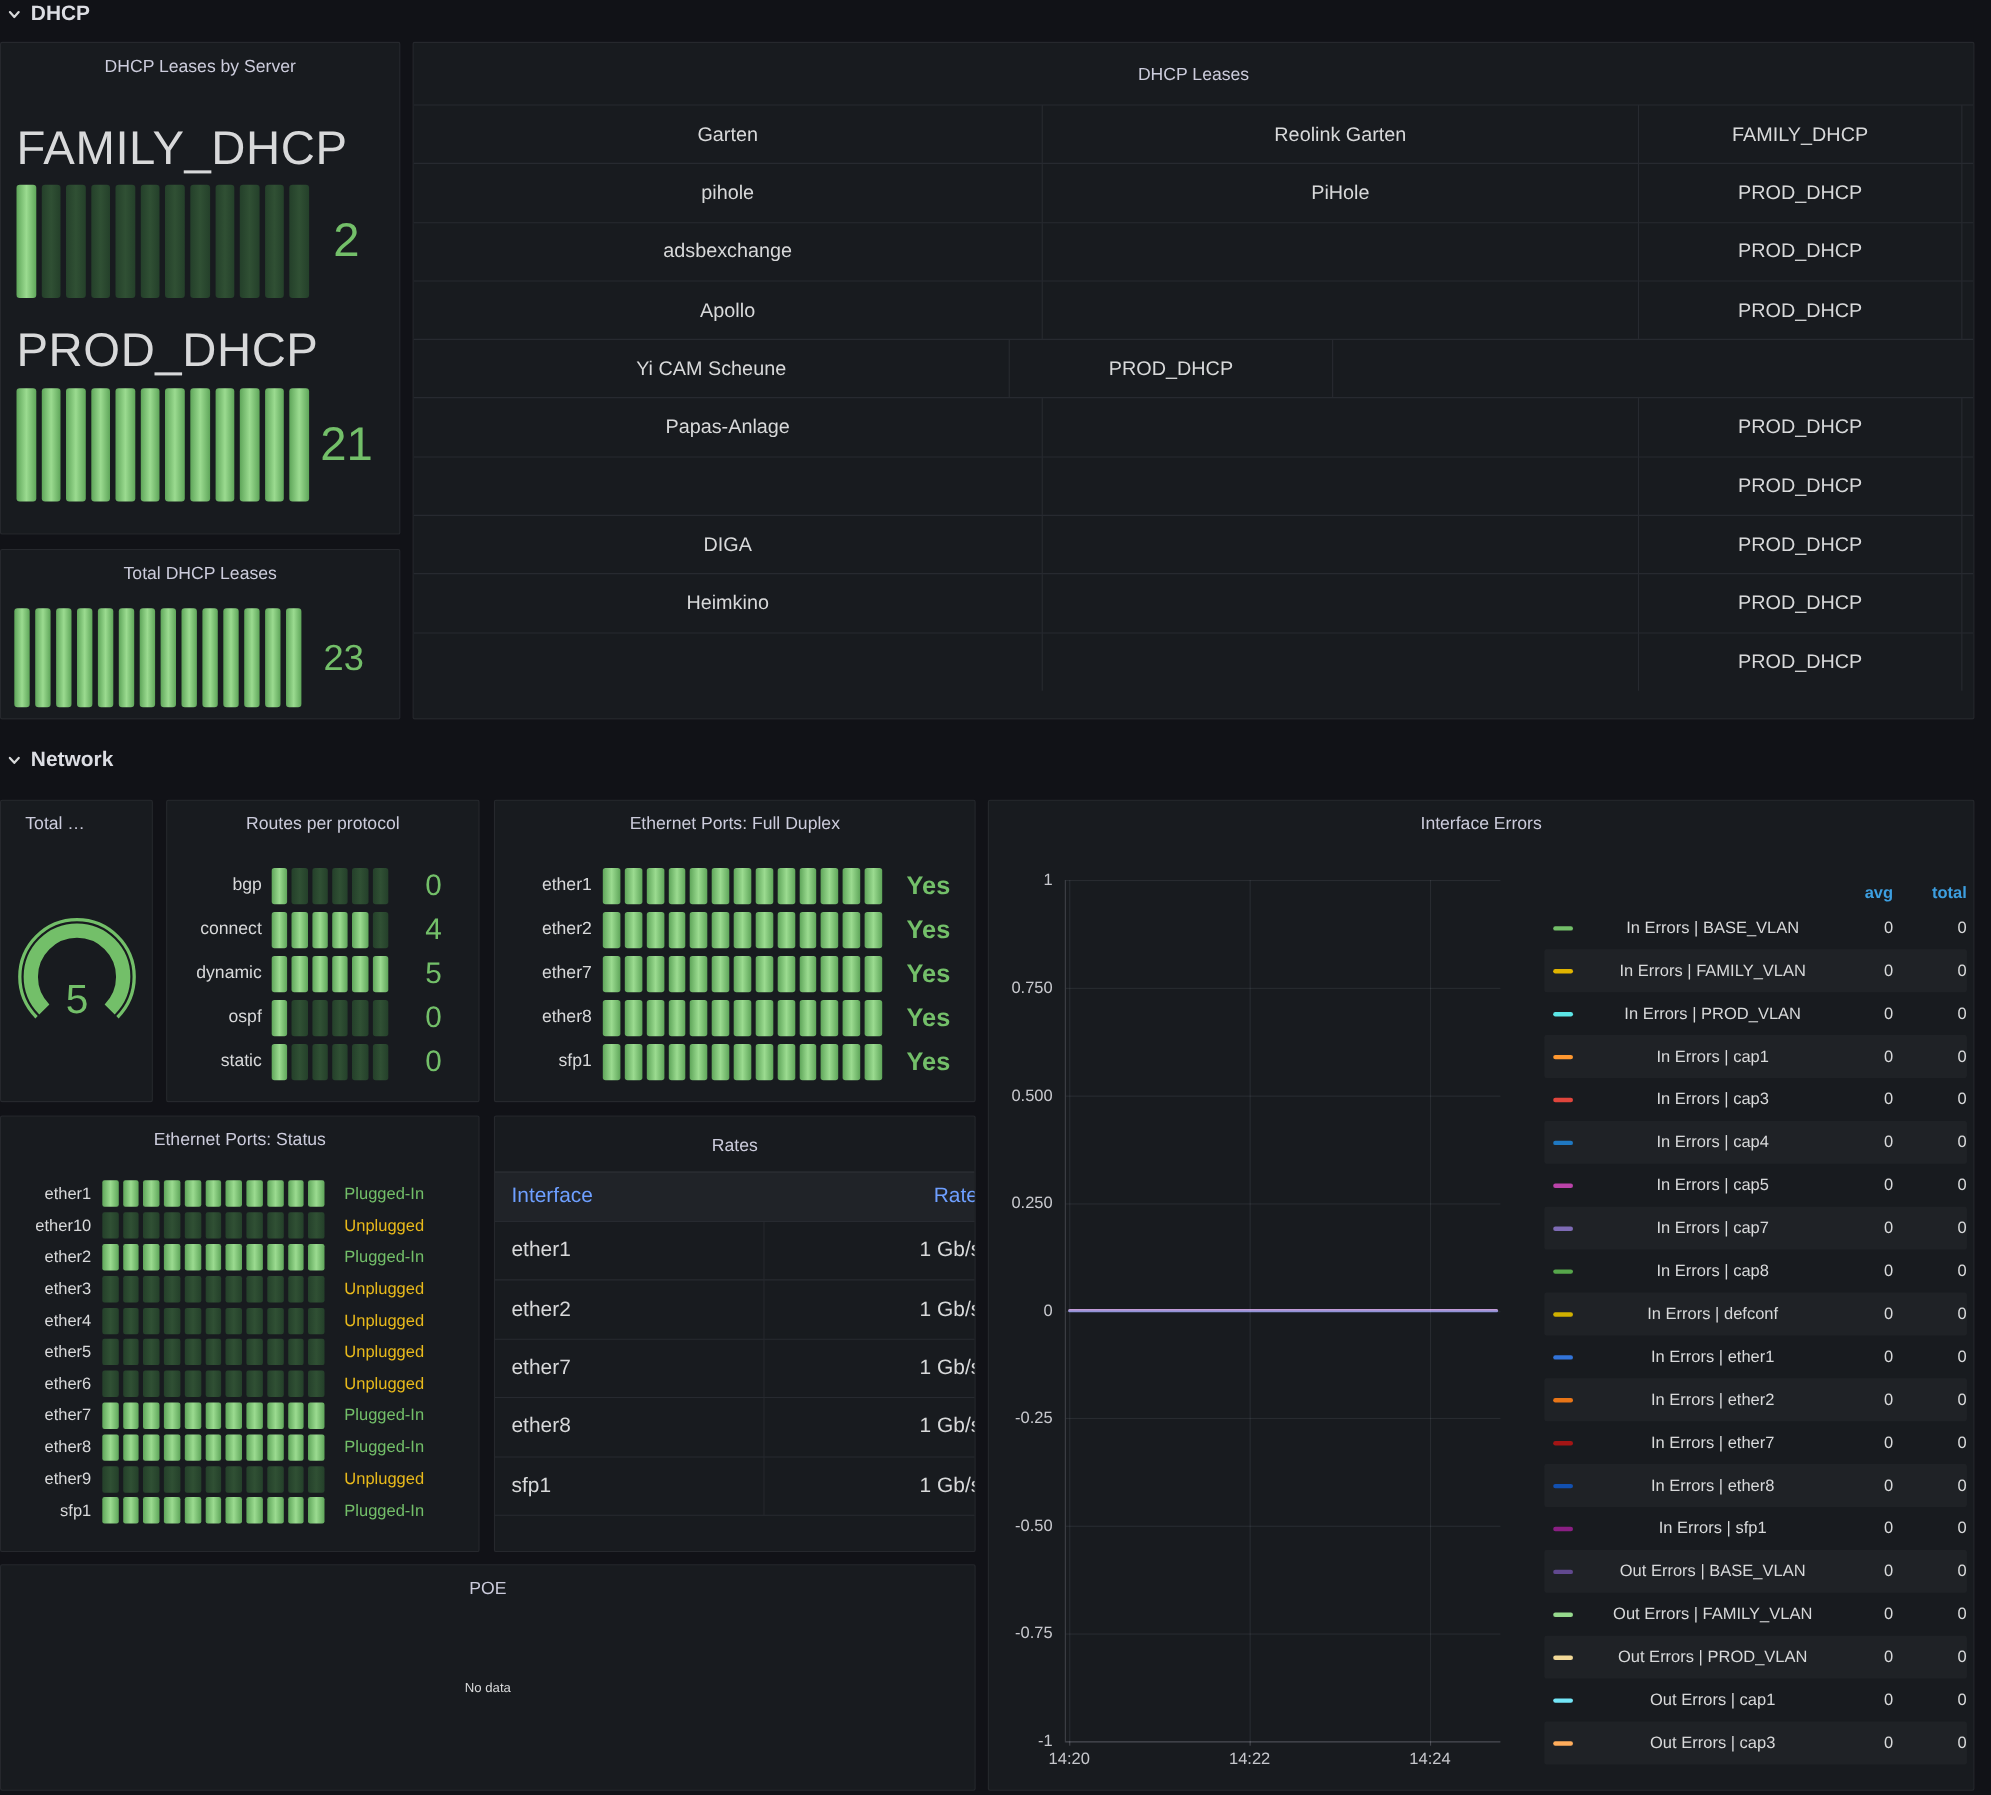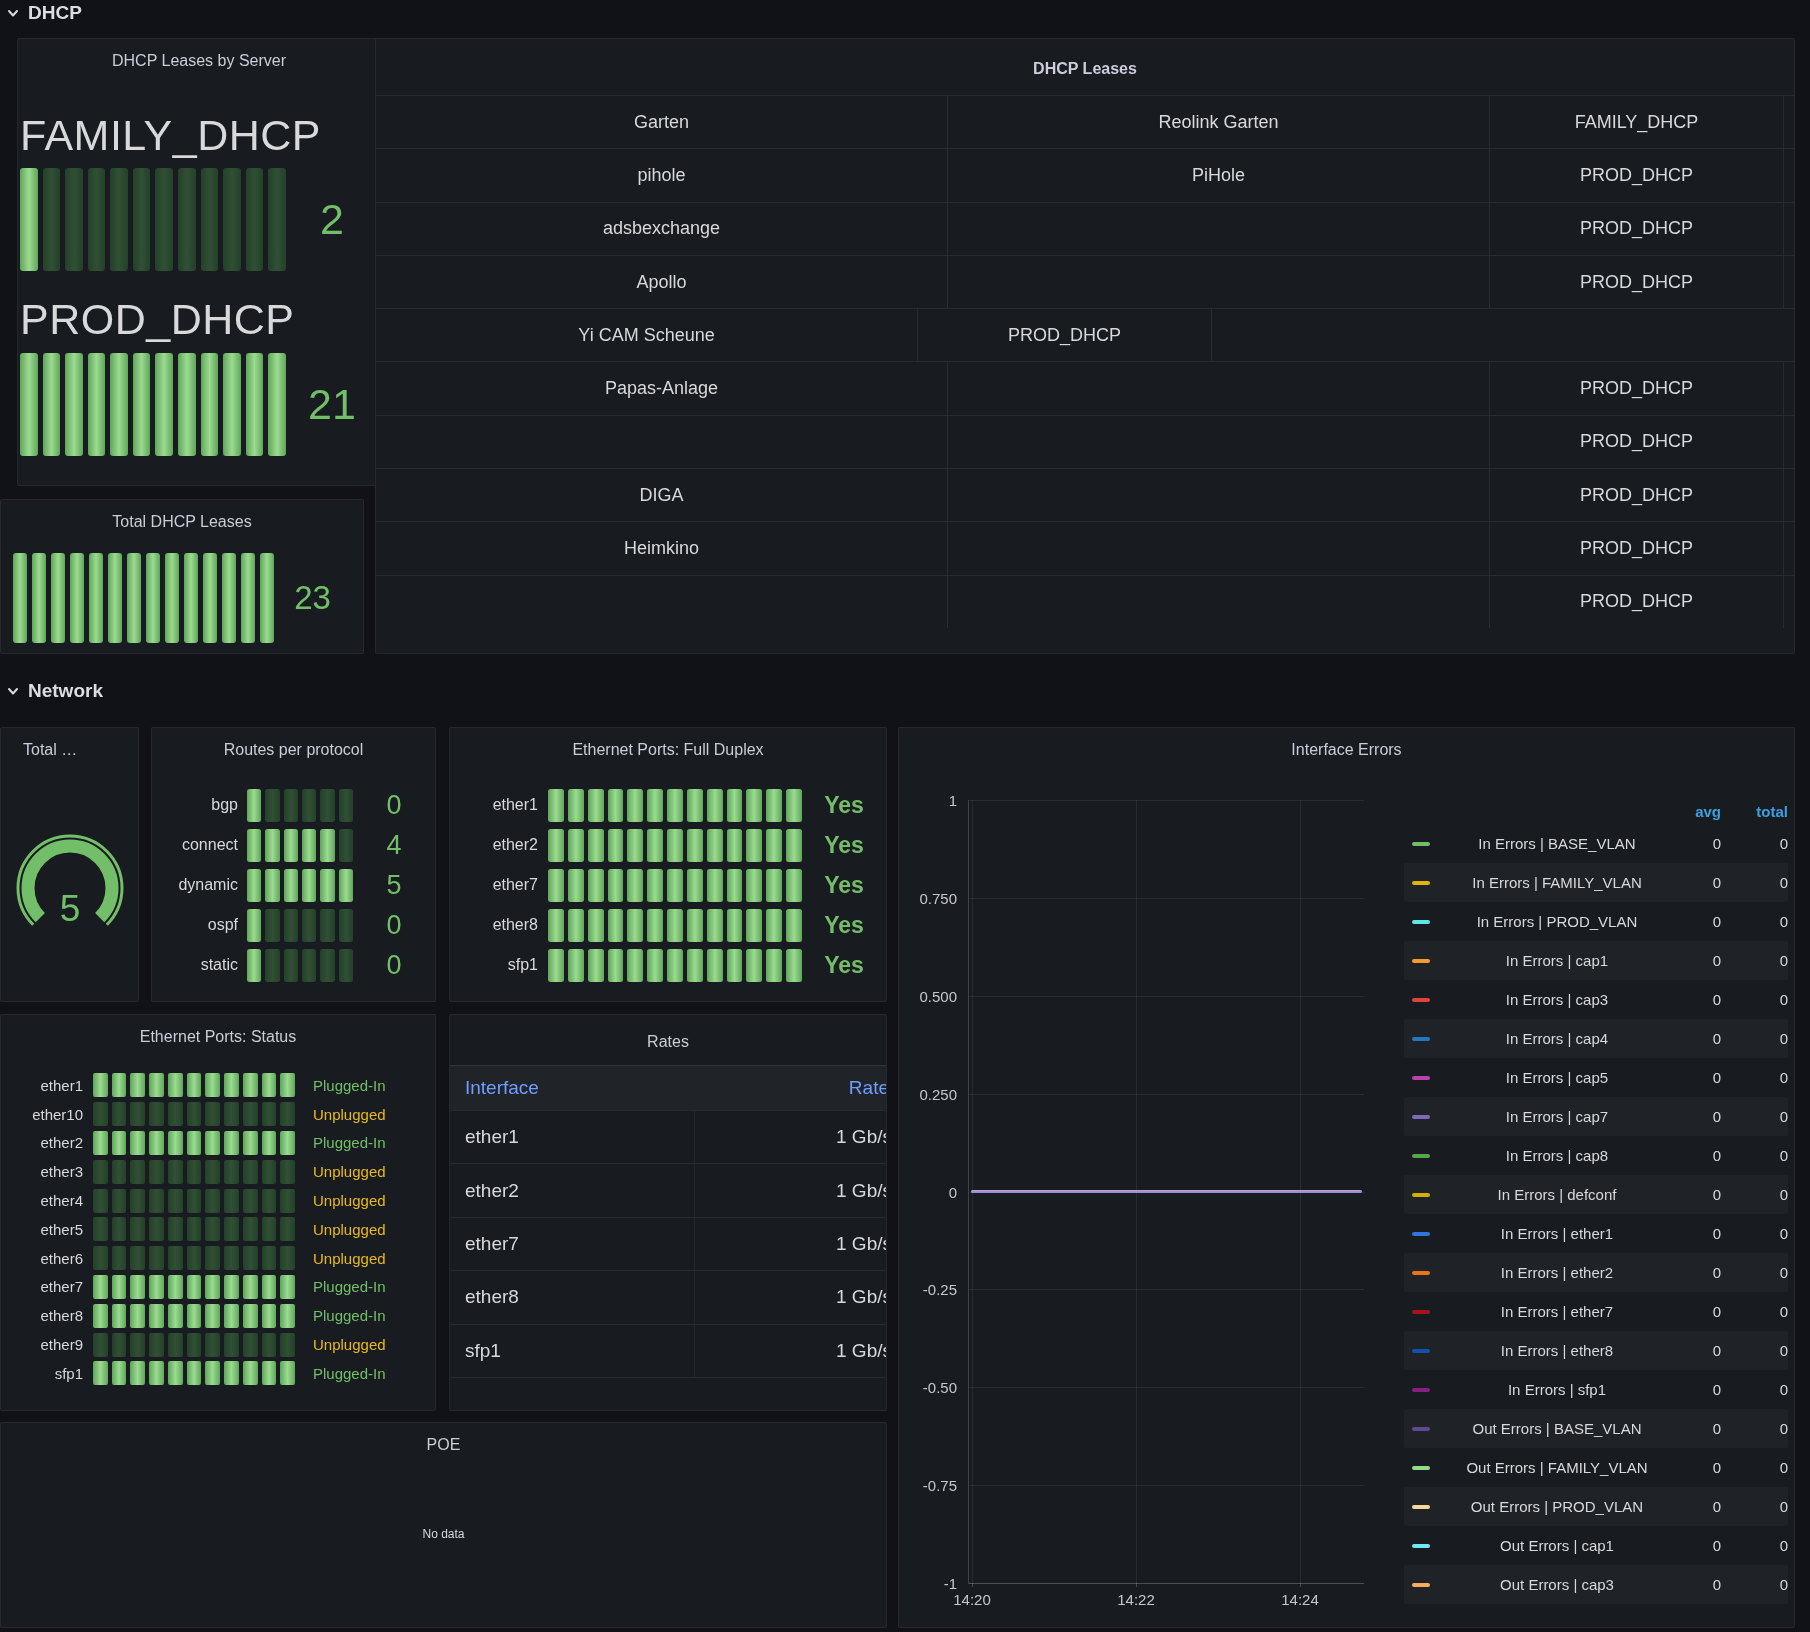--- a/index.html
+++ b/index.html
@@ -8,35 +8,35 @@
   .section svg{flex:none;}
   .panel{position:absolute;background:#181b1f;border:1px solid rgba(204,204,220,0.08);border-radius:2px;box-sizing:border-box;overflow:hidden;}
   .ptitle{height:44px;line-height:44px;text-align:center;color:#ccccdc;font-size:16px;font-weight:500;white-space:nowrap;overflow:hidden;}
   
   .segbar{display:flex;gap:5px;}
   .seg{flex:1;border-radius:3px;background:linear-gradient(90deg,#24402a,#305034 50%,#24402a);}
   .seg.lit{background:linear-gradient(90deg,#5fa65a,#9bdb90 50%,#5fa65a);}
   .green{color:#73bf69;}
   .yellow{color:#e9ba1b;}
   
-  #panel-a{left:17px;top:38px;width:364px;height:448px;padding:0 2px;}
+  #panel-a{left:0;top:38px;width:364px;height:448px;padding:0 14px;}
   .bsitem{margin-top:24px;}
   .bsitem:first-child{margin-top:28px;}
   .bsname{font-size:43px;color:#d8d9da;line-height:1.15;letter-spacing:0.5px;white-space:nowrap;}
   .bsrow{display:flex;align-items:stretch;margin-top:8px;}
   .bsrow .segbar{width:266px;height:103px;flex:none;}
   .bsval{flex:1;display:flex;align-items:center;justify-content:center;font-size:43px;}
   
   #panel-b{left:0;top:499px;width:364px;height:155px;padding:0 12px;}
   .tlrow{display:flex;margin-top:9px;}
   .tlrow .segbar{width:261px;height:90px;flex:none;}
   .tlval{flex:1;display:flex;align-items:center;justify-content:center;font-size:33px;color:#73bf69;}
   
   #panel-c{left:375px;top:38px;width:1420px;height:616px;}
-  #panel-c .ptitle{height:56px;line-height:60px;font-weight:bold;}
+  #panel-c .ptitle{height:56px;line-height:60px;}
   .thead{display:flex;height:46px;background:rgba(204,204,220,0.05);border-top:1px solid rgba(204,204,220,0.10);}
   .th{display:flex;align-items:center;justify-content:center;color:#6e9fff;font-size:18px;cursor:pointer;}
   .trow{display:flex;height:52.3px;border-top:1px solid rgba(204,204,220,0.09);}
   .td{display:flex;align-items:center;justify-content:center;color:#d8d9da;font-size:18px;overflow:hidden;}
   .c1{width:572px;border-right:1px solid rgba(204,204,220,0.09);box-sizing:border-box;}
   .c2{width:542px;border-right:1px solid rgba(204,204,220,0.09);box-sizing:border-box;}
   .c3{width:294px;border-right:1px solid rgba(204,204,220,0.09);box-sizing:border-box;}
   
   
   #panel-d{left:0;top:727px;width:139px;height:275px;}

